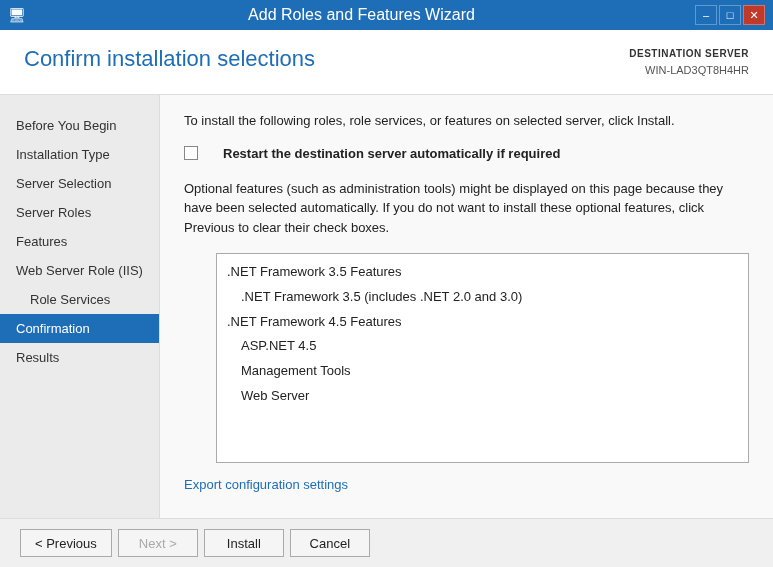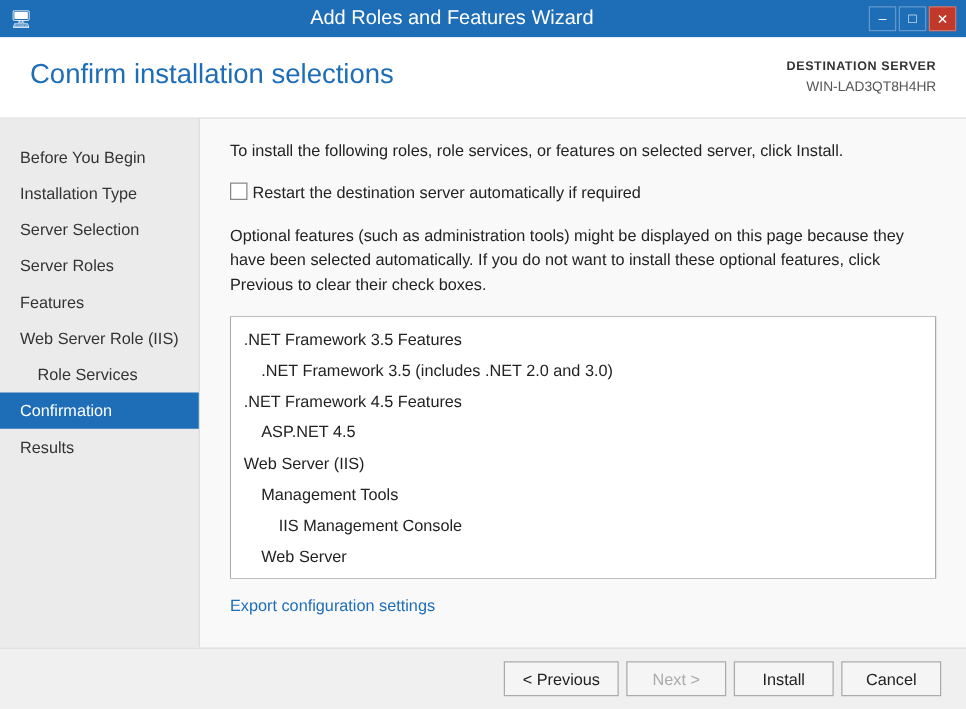--- a/index.html
+++ b/index.html
@@ -128,22 +128,23 @@
 
     .intro-text {
       font-size: 13px;
       color: #222;
       margin-bottom: 4px;
     }
 
     .checkbox-row {
       display: flex;
       align-items: center;
-      gap: 4px;
+      gap: 25px;
       margin: 4px 0 8px 0;
+      font-weight: bold;
     }
     .checkbox-box {
       width: 14px;
       height: 14px;
       border: 1px solid #888;
       background: white;
       flex-shrink: 0;
       display: inline-block;
     }
     .checkbox-label {
@@ -158,20 +159,21 @@
       margin-bottom: 6px;
     }
 
     
     .feature-list-container {
       border: 1px solid #aaa;
       background: white;
       height: 210px;
       overflow-y: scroll;
       position: relative;
+      margin-left: 32px;
     }
     .feature-list {
       padding: 6px 0;
     }
     .feature-item {
       padding: 2px 10px;
       font-size: 13px;
       color: #222;
       line-height: 1.6;
     }
@@ -195,21 +197,20 @@
       font-size: 13px;
       cursor: pointer;
     }
 
     
     .wizard-footer {
       background: #f0f0f0;
       border-top: 1px solid #ddd;
       padding: 10px 20px;
       display: flex;
-      justify-content: flex-end;
       align-items: center;
       gap: 6px;
     }
     .footer-btn {
       min-width: 80px;
       height: 28px;
       padding: 0 14px;
       font-size: 13px;
       border: 1px solid #aaa;
       background: #f5f5f5;
@@ -272,23 +273,21 @@
 
       <p class="optional-text">Optional features (such as administration tools) might be displayed on this page because they have been selected automatically. If you do not want to install these optional features, click Previous to clear their check boxes.</p>
 
       <div class="feature-list-container">
         <div class="feature-list">
 
         <div class="feature-item section">.NET Framework 3.5 Features</div>
             <div class="feature-item section indent1">.NET Framework 3.5 (includes .NET 2.0 and 3.0)</div>
             <div class="feature-item section">.NET Framework 4.5 Features</div>
             <div class="feature-item section indent1">ASP.NET 4.5</div>
-            <div class="feature-item section">Web Server (IIS)</div>
             <div class="feature-item section indent1">Management Tools</div>
-            <div class="feature-item section indent2">IIS Management Console</div>
             <div class="feature-item section indent1">Web Server</div>
           </div>
       </div>
 
       <div class="link-row">
         <a class="link-text">Export configuration settings</a>
       </div>
 
     </div>
   </div>

